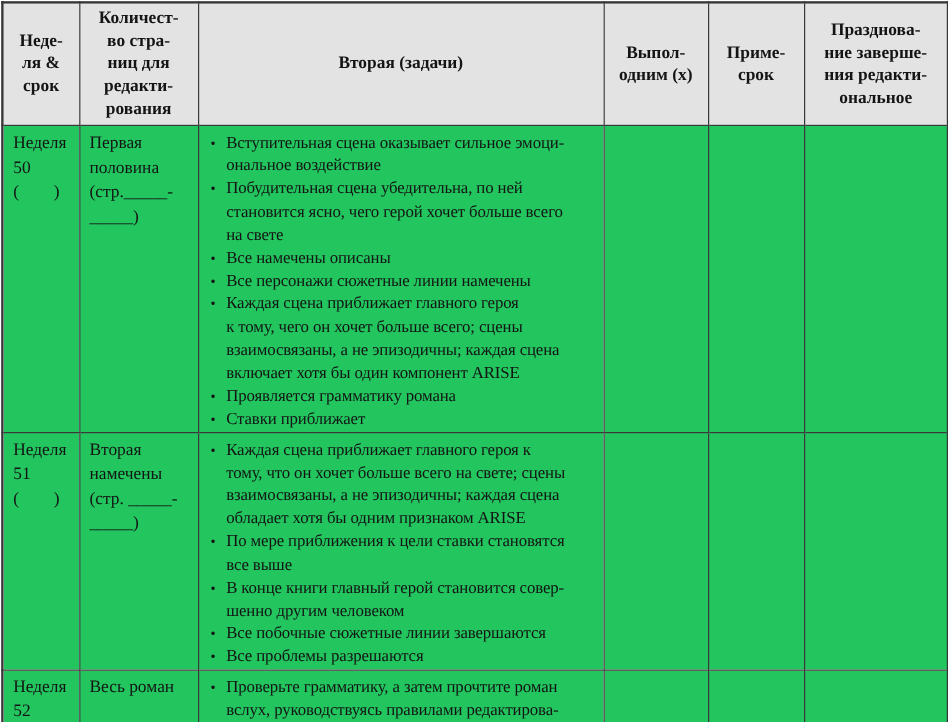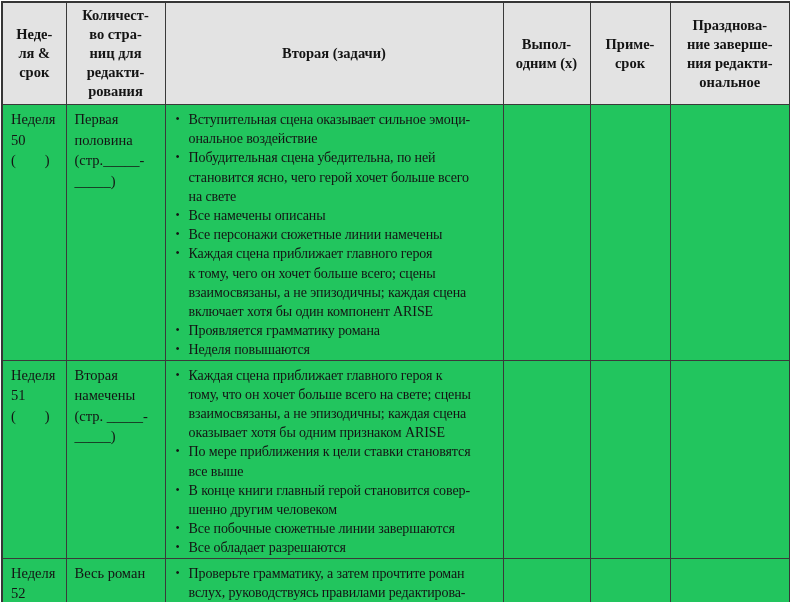--- a/index.html
+++ b/index.html
@@ -107,21 +107,21 @@
 к тому, чего он хочет больше всего; сцены
 взаимосвязаны, а не эпизодичны; каждая сцена
 включает хотя бы один компонент ARISE</span>
               </li>
             <li>
                 <span class="bullet">•</span>
                 <span class="task-text">Проявляется грамматику романа</span>
               </li>
             <li>
                 <span class="bullet">•</span>
-                <span class="task-text">Неделя повышаются</span>
+                <span class="task-text">Ставки приближает</span>
               </li>
           </ul>
         </td>
         <td></td>
         <td></td>
         <td></td>
       </tr>
       <tr class="row2">
         <td class="week-cell">Неделя
 51
@@ -130,39 +130,39 @@
 намечены
 (стр. _____-
 _____)</td>
         <td class="tasks-cell">
           <ul class="tasks">
             <li>
                 <span class="bullet">•</span>
                 <span class="task-text">Каждая сцена приближает главного героя к
 тому, что он хочет больше всего на свете; сцены
 взаимосвязаны, а не эпизодичны; каждая сцена
-оказывает хотя бы одним признаком ARISE</span>
+обладает хотя бы одним признаком ARISE</span>
               </li>
             <li>
                 <span class="bullet">•</span>
                 <span class="task-text">По мере приближения к цели ставки становятся
 все выше</span>
               </li>
             <li>
                 <span class="bullet">•</span>
                 <span class="task-text">В конце книги главный герой становится совер-
 шенно другим человеком</span>
               </li>
             <li>
                 <span class="bullet">•</span>
                 <span class="task-text">Все побочные сюжетные линии завершаются</span>
               </li>
             <li>
                 <span class="bullet">•</span>
-                <span class="task-text">Все обладает разрешаются</span>
+                <span class="task-text">Все проблемы разрешаются</span>
               </li>
           </ul>
         </td>
         <td></td>
         <td></td>
         <td></td>
       </tr>
       <tr class="row3">
         <td class="week-cell">Неделя
 52

